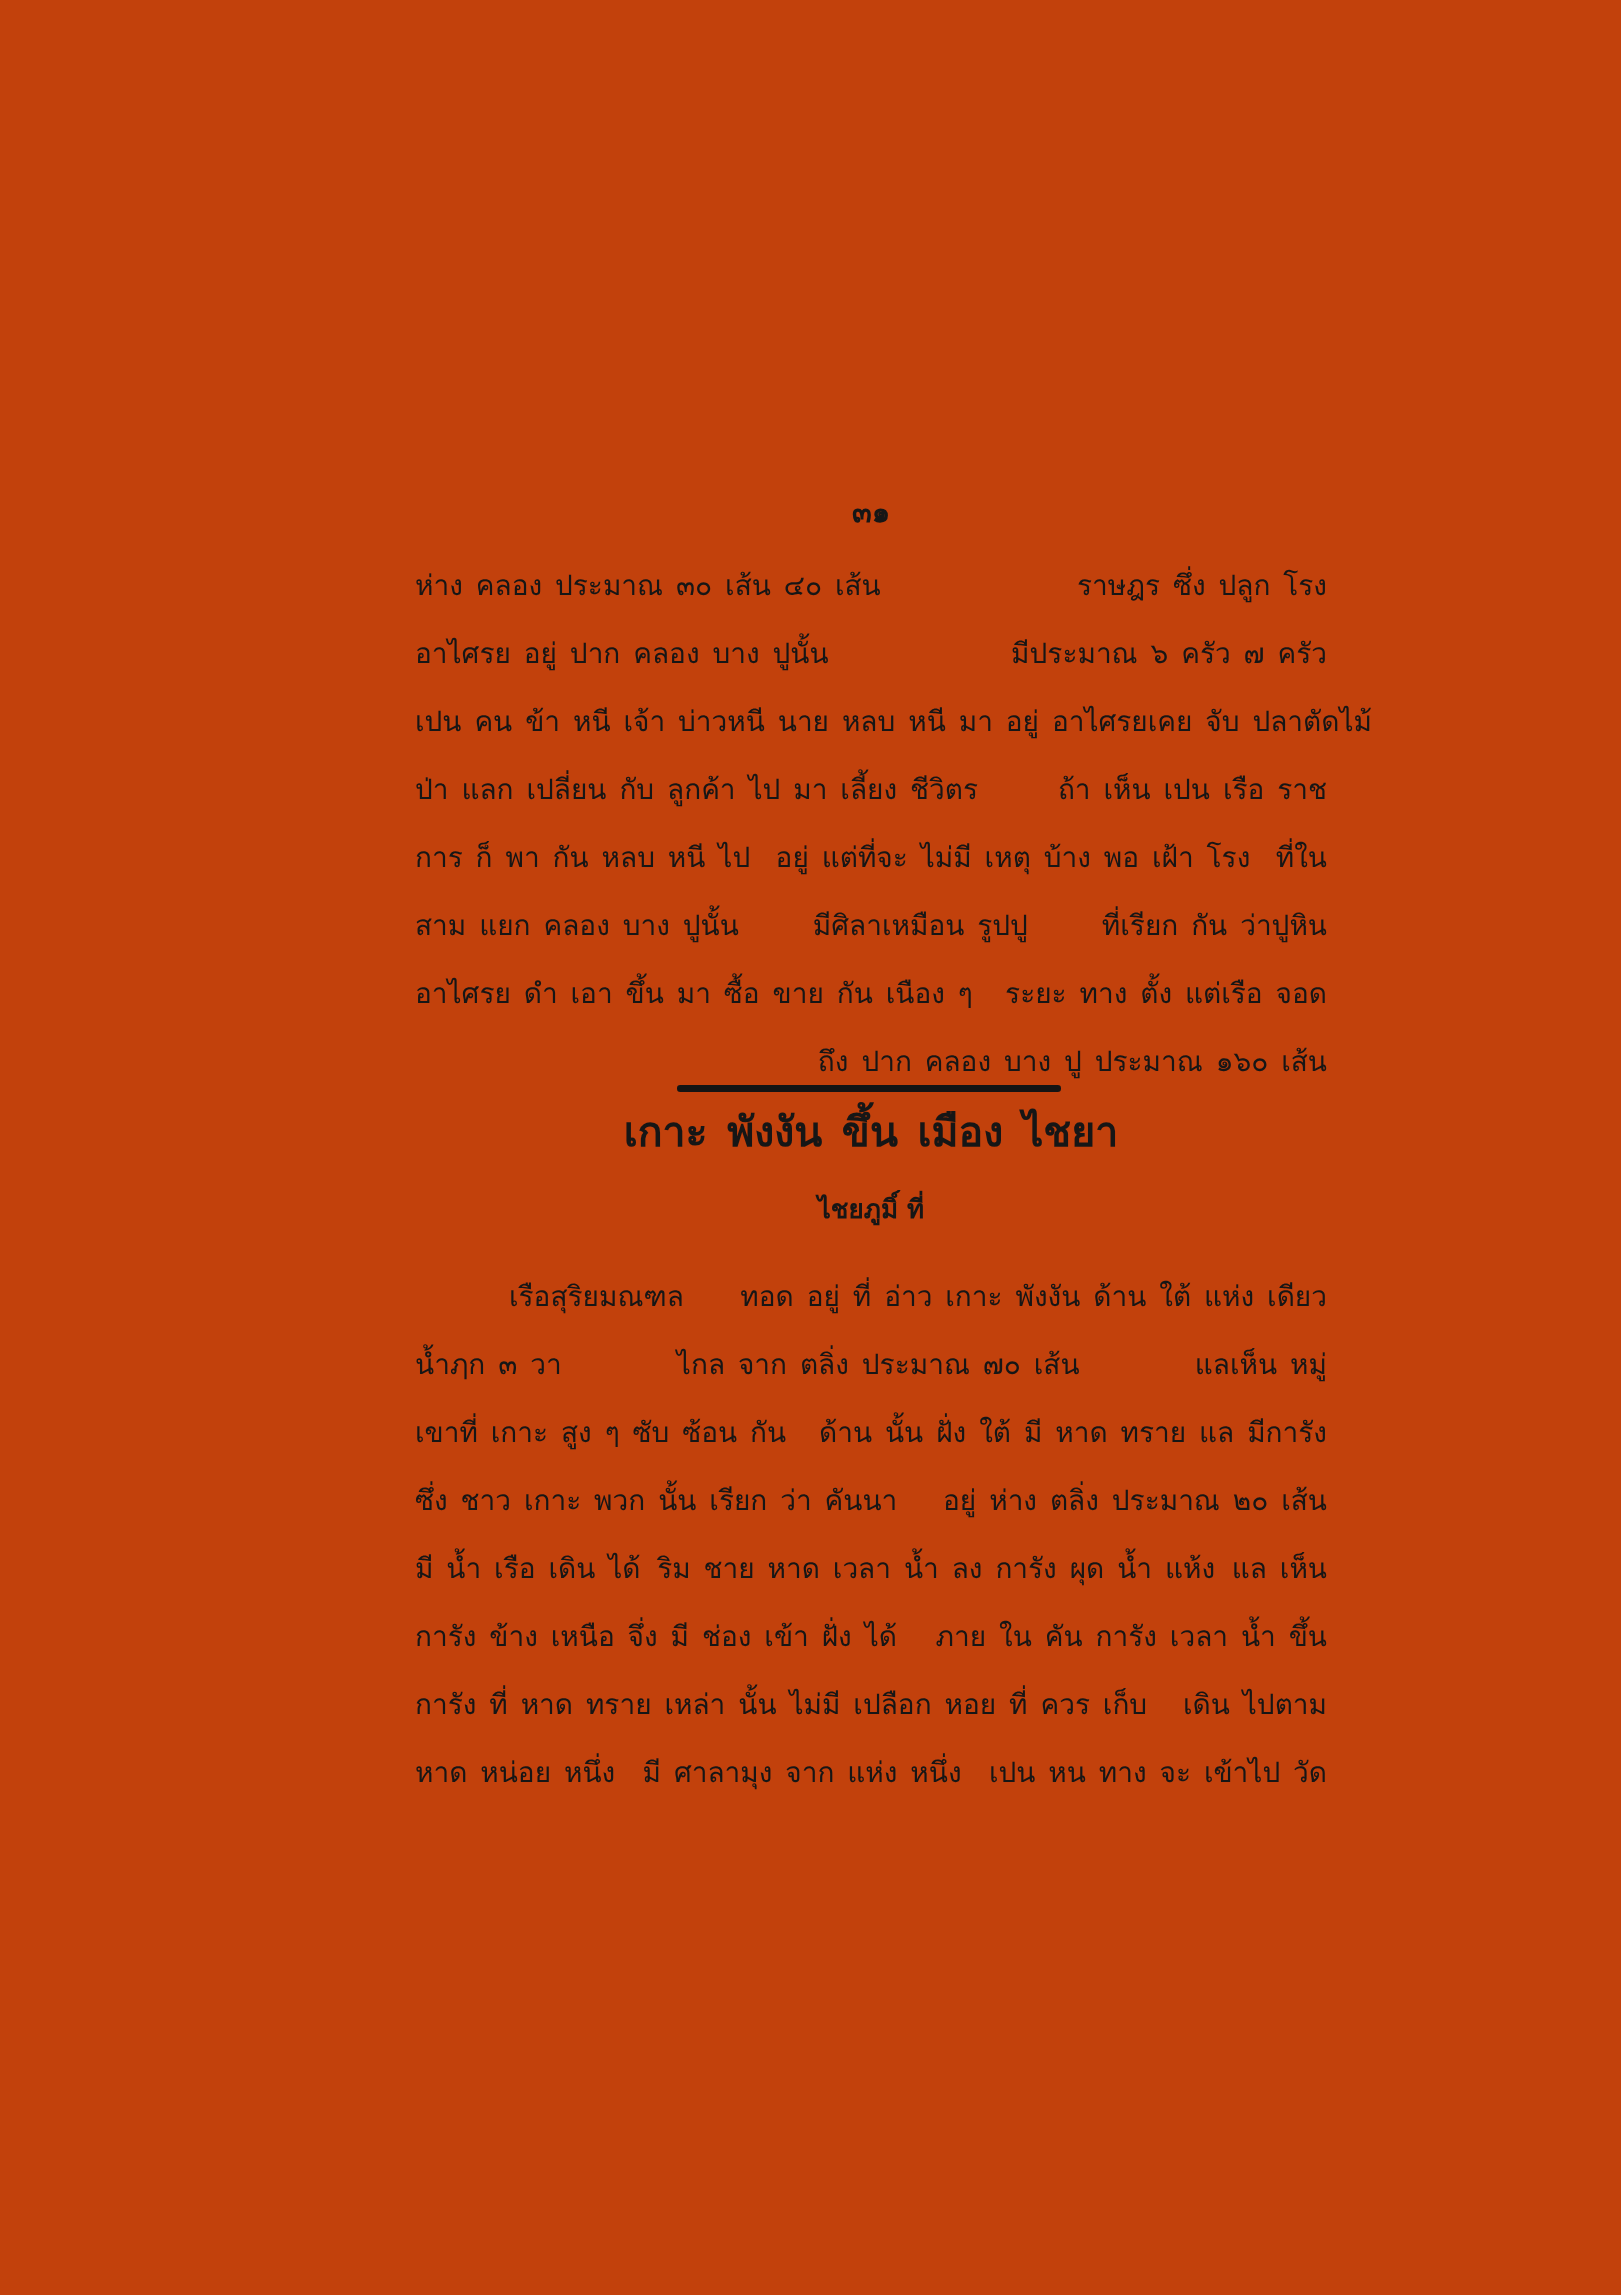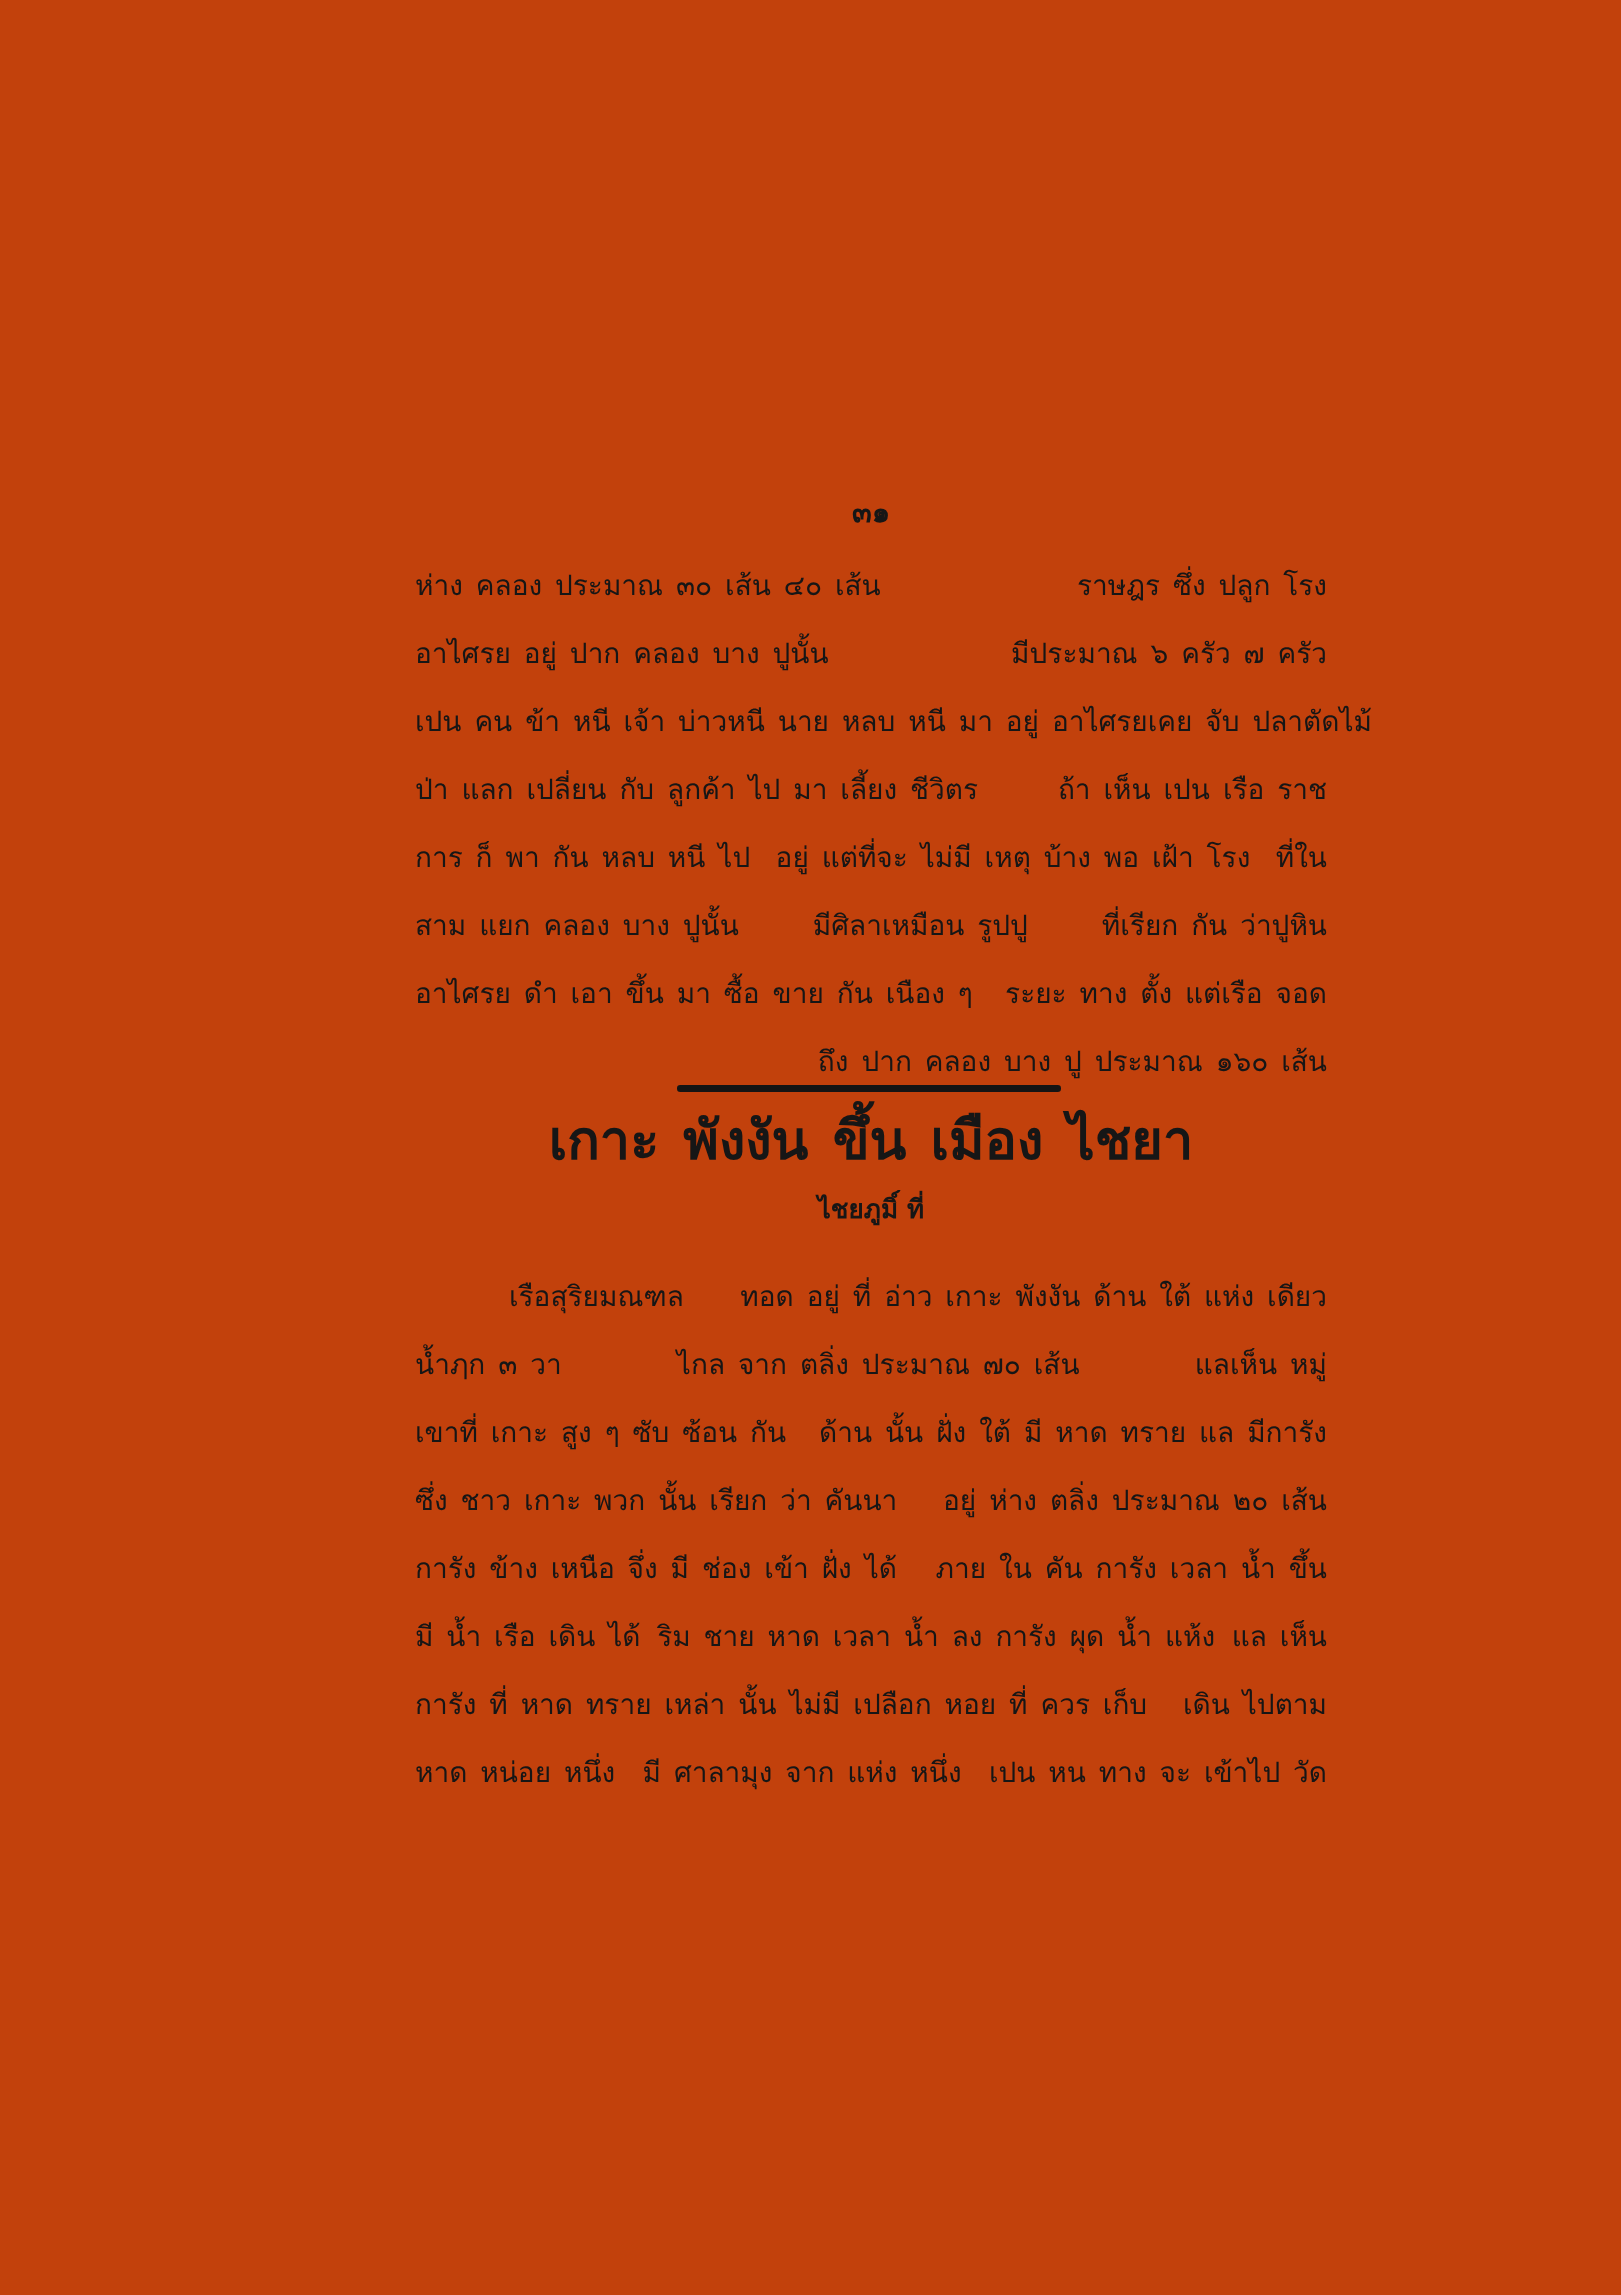--- a/index.html
+++ b/index.html
@@ -55,21 +55,21 @@
     height: 6.6px;
     background: #141414;
     border-radius: 3.3px;
   }
   .section-heading {
     position: absolute;
     top: 1106px;
     left: 415px;
     width: 912px;
     text-align: center;
-    font-size: 54px;
+    font-size: 41px;
     font-weight: bold;
     line-height: 1.3;
     white-space: nowrap;
     word-spacing: 5.3px;
   }
   .section-subheading {
     position: absolute;
     top: 1193px;
     left: 415px;
     width: 912px;
@@ -141,27 +141,27 @@
       </div>
       <div class="line">
         <span>เขาที่ เกาะ สูง ๆ ซับ ซ้อน กัน</span>
         <span>ด้าน นั้น ฝั่ง ใต้ มี หาด ทราย แล มีการัง</span>
       </div>
       <div class="line">
         <span>ซึ่ง ชาว เกาะ พวก นั้น เรียก ว่า คันนา</span>
         <span>อยู่ ห่าง ตลิ่ง ประมาณ ๒๐ เส้น</span>
       </div>
       <div class="line">
-        <span>การัง ข้าง เหนือ จึ่ง มี ช่อง เข้า ฝั่ง ได้</span>
-        <span>ภาย ใน คัน การัง เวลา น้ำ ขึ้น</span>
-      </div>
-      <div class="line">
         <span>มี น้ำ เรือ เดิน ได้</span>
         <span>ริม ชาย หาด เวลา น้ำ ลง การัง ผุด น้ำ แห้ง</span>
         <span>แล เห็น</span>
+      </div>
+      <div class="line">
+        <span>การัง ข้าง เหนือ จึ่ง มี ช่อง เข้า ฝั่ง ได้</span>
+        <span>ภาย ใน คัน การัง เวลา น้ำ ขึ้น</span>
       </div>
       <div class="line">
         <span>การัง ที่ หาด ทราย เหล่า นั้น ไม่มี เปลือก หอย ที่ ควร เก็บ</span>
         <span>เดิน ไปตาม</span>
       </div>
       <div class="line">
         <span>หาด หน่อย หนึ่ง</span>
         <span>มี ศาลามุง จาก แห่ง หนึ่ง</span>
         <span>เปน หน ทาง จะ เข้าไป วัด</span>
       </div>

